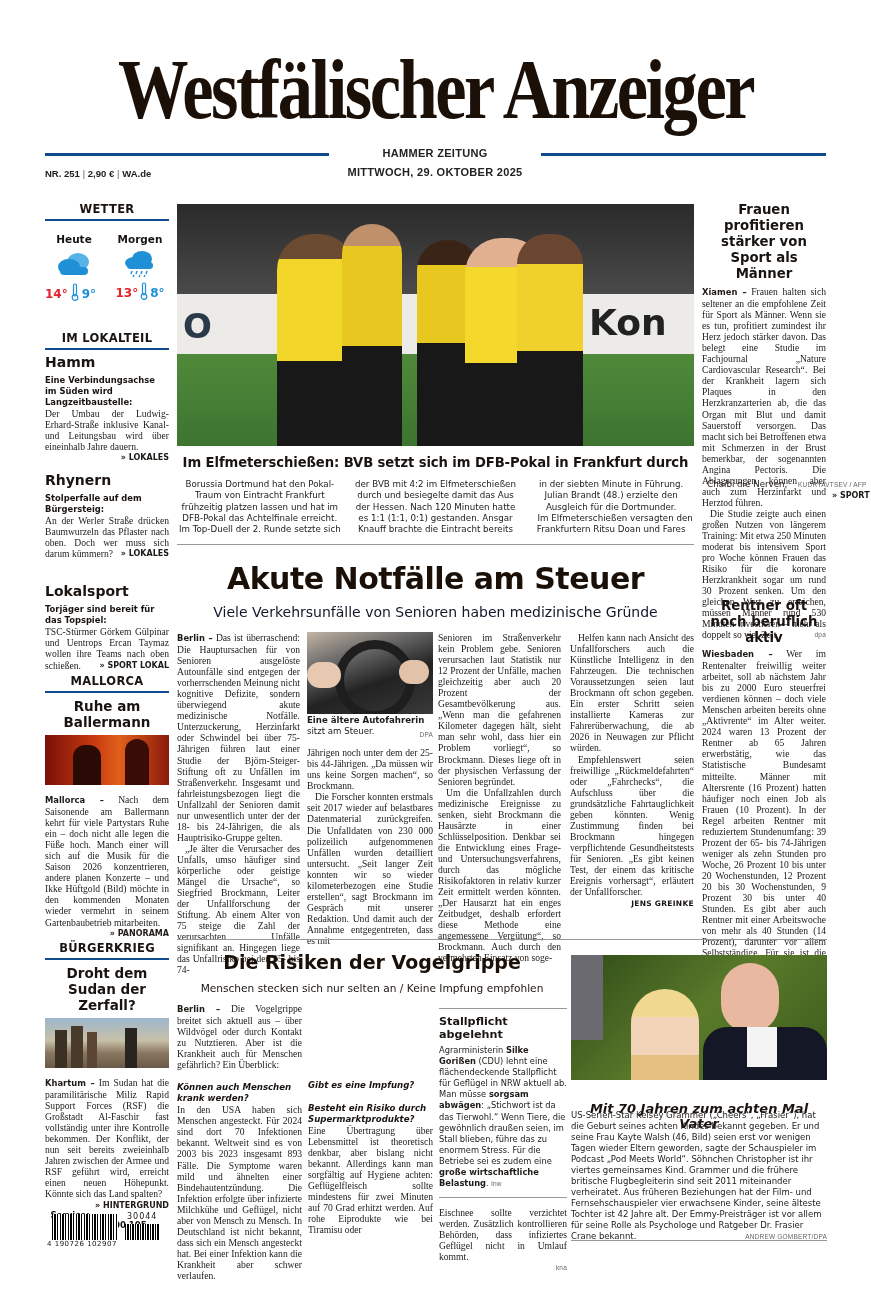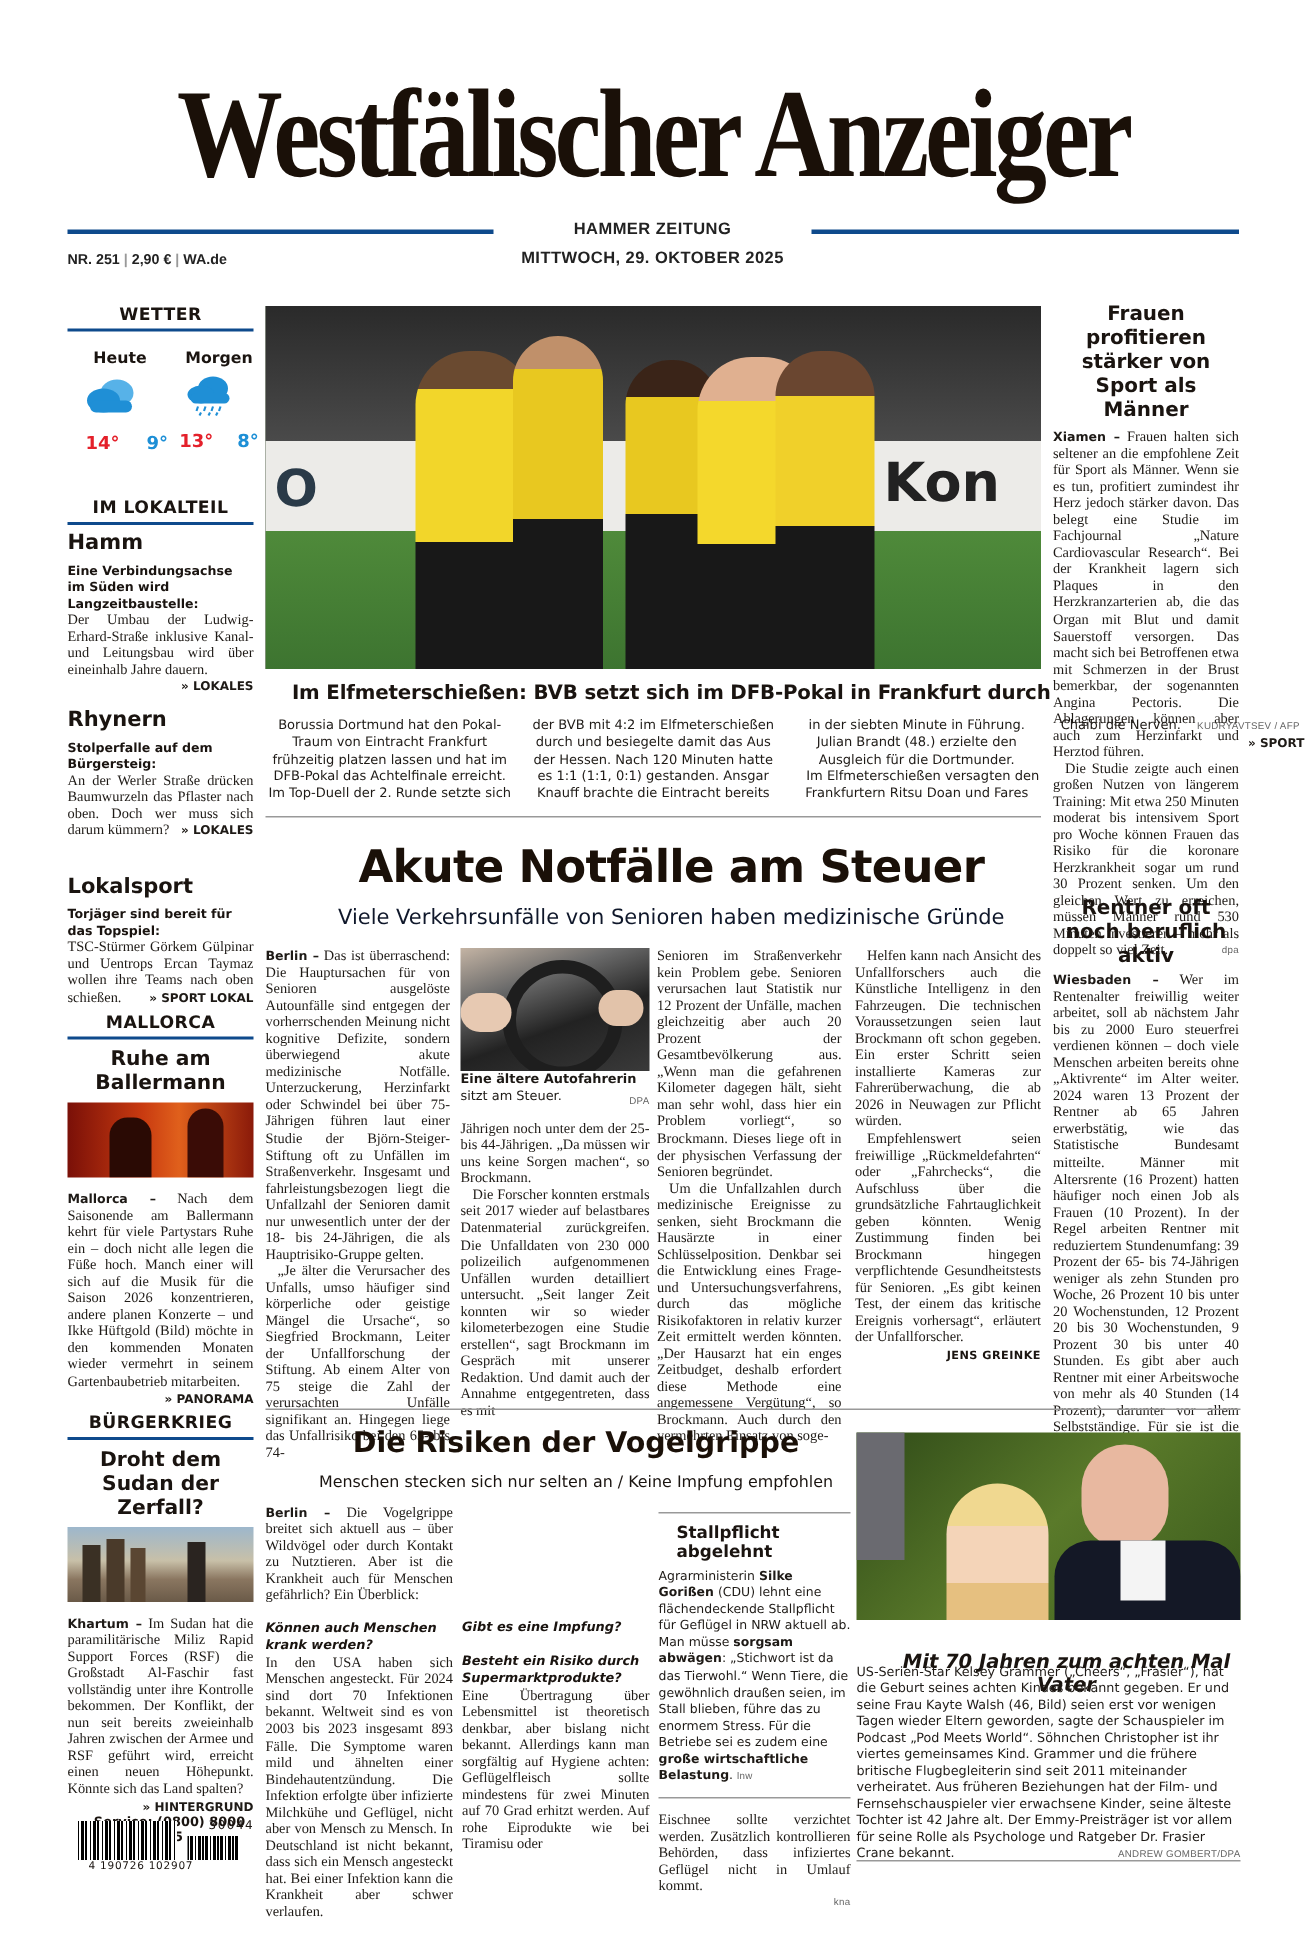--- a/index.html
+++ b/index.html
@@ -1,19 +1,19 @@
 <!DOCTYPE html>
 <html><head>
 <meta charset="utf-8">
 <style>
   * { box-sizing: border-box; margin: 0; padding: 0; }
   html, body { width: 871px; height: 1300px; background: #fff; overflow: hidden; }
   body { position: relative; color: #1a1410; font-family: "Liberation Serif", serif; }
   .abs { position: absolute; }
-  .sans { font-family: "DejaVu Sans", sans-serif; margin-left: 12px; }
+  .sans { font-family: "DejaVu Sans", sans-serif; }
   .masthead { left: 40px; top: 40px; width: 791px; height: 100px; text-align: center;
     font-family: "Liberation Serif", serif; font-weight: bold; font-size: 84px; letter-spacing: -3px;
     transform: scaleX(0.84); transform-origin: center; line-height: 100px; color: #1a1008; white-space: nowrap; }
   .blue-rule { height: 3px; background: #0e4a8c; }
   .topinfo { font-family: "Liberation Sans", sans-serif; font-size: 9.5px; font-weight: bold; color: #222; }
   .centerinfo { font-family: "Liberation Sans", sans-serif; font-weight: bold; font-size: 11px; letter-spacing: 0.3px; text-align: center; color: #222; }
   .kicker { font-family: "DejaVu Sans", sans-serif; font-weight: bold; font-size: 11.5px; text-align: center; color: #1a1410; letter-spacing: 0.3px; }
   .kicker-line { height: 2px; background: #0e4a8c; margin-top: 3px; }
   .loc-h { font-family: "DejaVu Sans", sans-serif; font-size: 14px; font-weight: bold; color: #1a1410; }
   .teaser-b { font-family: "DejaVu Sans", sans-serif; font-weight: bold; font-size: 8.4px; line-height: 11px; }

